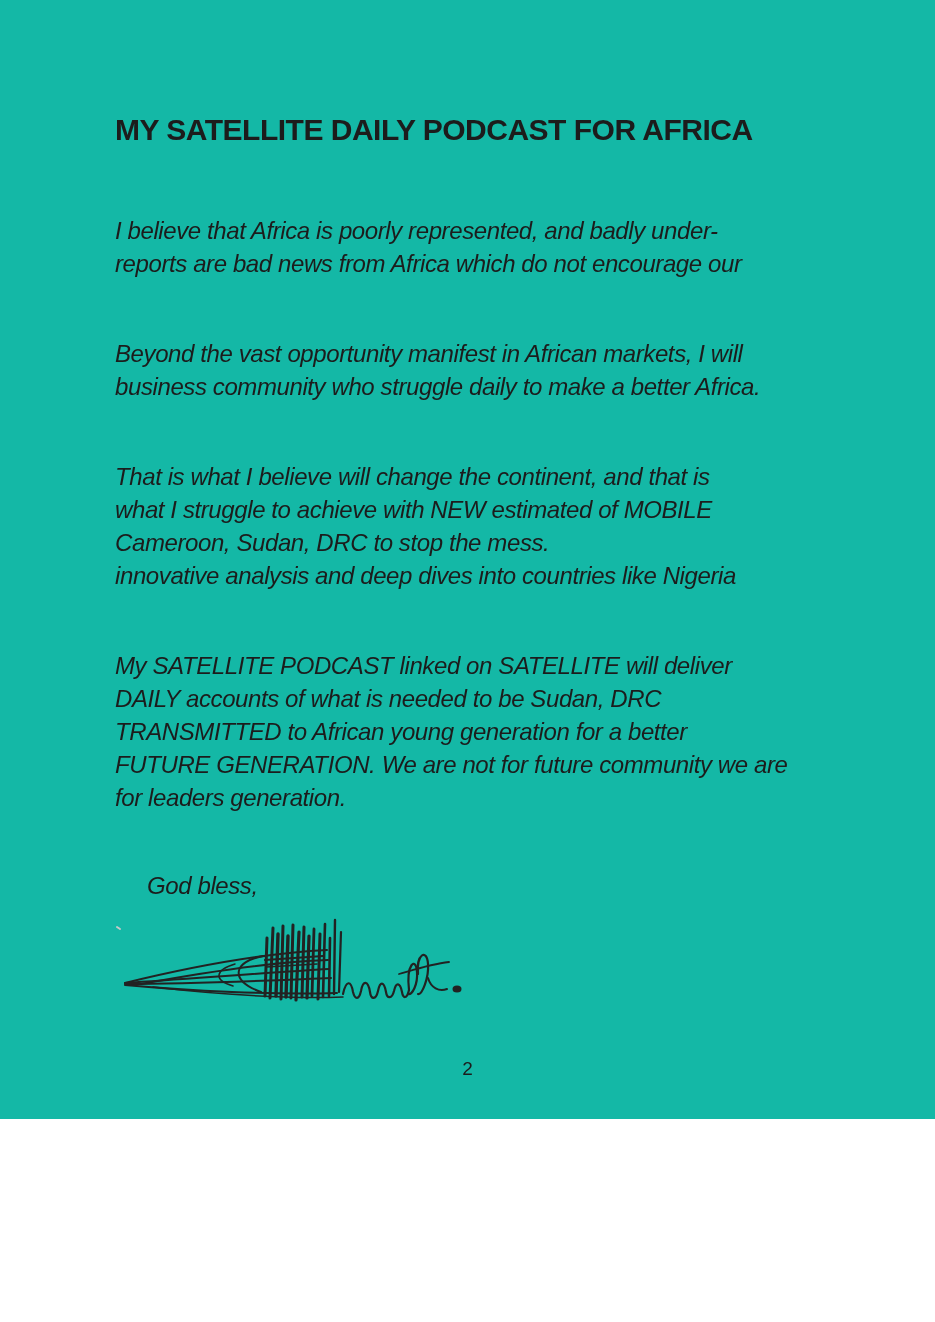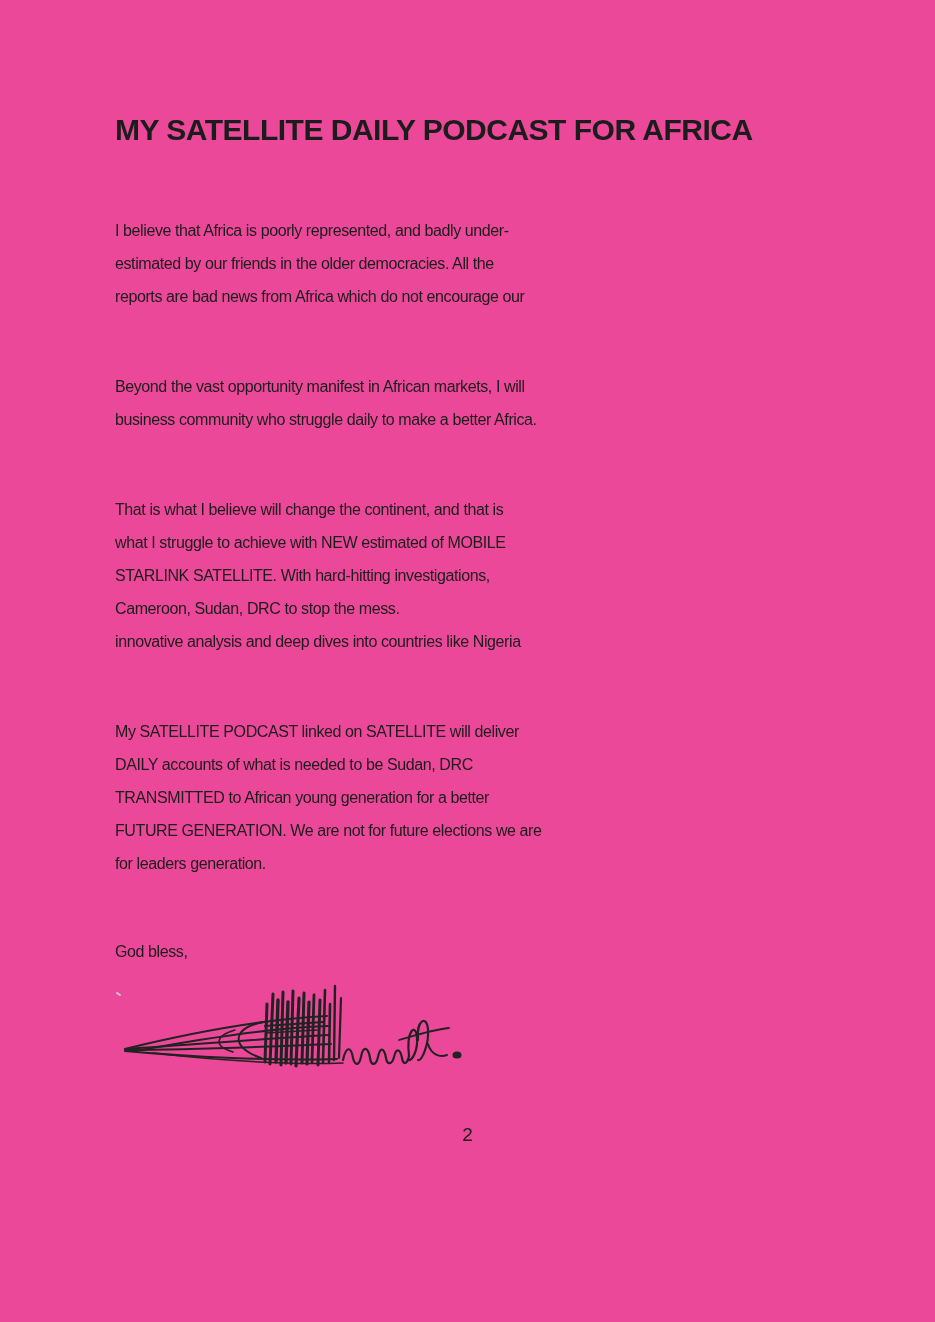--- a/index.html
+++ b/index.html
@@ -3,22 +3,22 @@
 <meta charset="utf-8">
 <style>
   html, body {
     margin: 0;
     padding: 0;
     background: #ffffff;
   }
   .page {
     position: relative;
     width: 935px;
-    height: 1322px;
-    background: #ec4899;
+    height: 1119px;
+    background: #14b8a6;
     overflow: hidden;
     font-family: "Liberation Sans", sans-serif;
     color: #1c1c1c;
   }
   .content {
     padding: 0 100px 0 115px;
   }
   .doc-title {
     margin: 0;
     padding-top: 112px;
@@ -29,27 +29,29 @@
     white-space: nowrap;
   }
   .para {
     margin: 57px 0 0 0;
   }
   .para.first {
     margin-top: 66px;
   }
   .line {
     display: block;
-    font-size: 16px;
+    font-size: 24px;
     line-height: 33px;
     letter-spacing: -0.4px;
     white-space: nowrap;
+    font-style: italic;
   }
   .closing {
     margin-top: 55px;
+    margin-left: 32px;
   }
   .signature-wrap {
     margin-top: 10px;
     height: 92px;
   }
   .page-number {
     margin-top: 52px;
     text-align: center;
     font-size: 19px;
     line-height: 26px;
@@ -58,42 +60,40 @@
 </head>
 <body>
 
 <div class="page">
   <div class="content">
 
     <h1 class="doc-title">MY SATELLITE DAILY PODCAST FOR AFRICA</h1>
 
     <p class="para first">
       <span class="line">I believe that Africa is poorly represented, and badly under-</span>
-      <span class="line">estimated by our friends in the older democracies. All the</span>
       <span class="line">reports are bad news from Africa which do not encourage our</span>
     </p>
 
     <p class="para">
       <span class="line">Beyond the vast opportunity manifest in African markets, I will</span>
       <span class="line">business community who struggle daily to make a better Africa.</span>
     </p>
 
     <p class="para">
       <span class="line">That is what I believe will change the continent, and that is</span>
       <span class="line">what I struggle to achieve with NEW estimated of MOBILE</span>
-      <span class="line">STARLINK SATELLITE. With hard-hitting investigations,</span>
       <span class="line">Cameroon, Sudan, DRC to stop the mess.</span>
       <span class="line">innovative analysis and deep dives into countries like Nigeria</span>
     </p>
 
     <p class="para">
       <span class="line">My SATELLITE PODCAST linked on SATELLITE will deliver</span>
       <span class="line">DAILY accounts of what is needed to be Sudan, DRC</span>
       <span class="line">TRANSMITTED to African young generation for a better</span>
-      <span class="line">FUTURE GENERATION. We are not for future elections we are</span>
+      <span class="line">FUTURE GENERATION. We are not for future community we are</span>
       <span class="line">for leaders generation.</span>
     </p>
 
     <p class="para closing">
       <span class="line">God bless,</span>
     </p>
 
     <div class="signature-wrap">
       <svg width="350" height="92" viewBox="0 0 350 92">
         <g stroke="#222222" fill="none" stroke-linecap="round">

